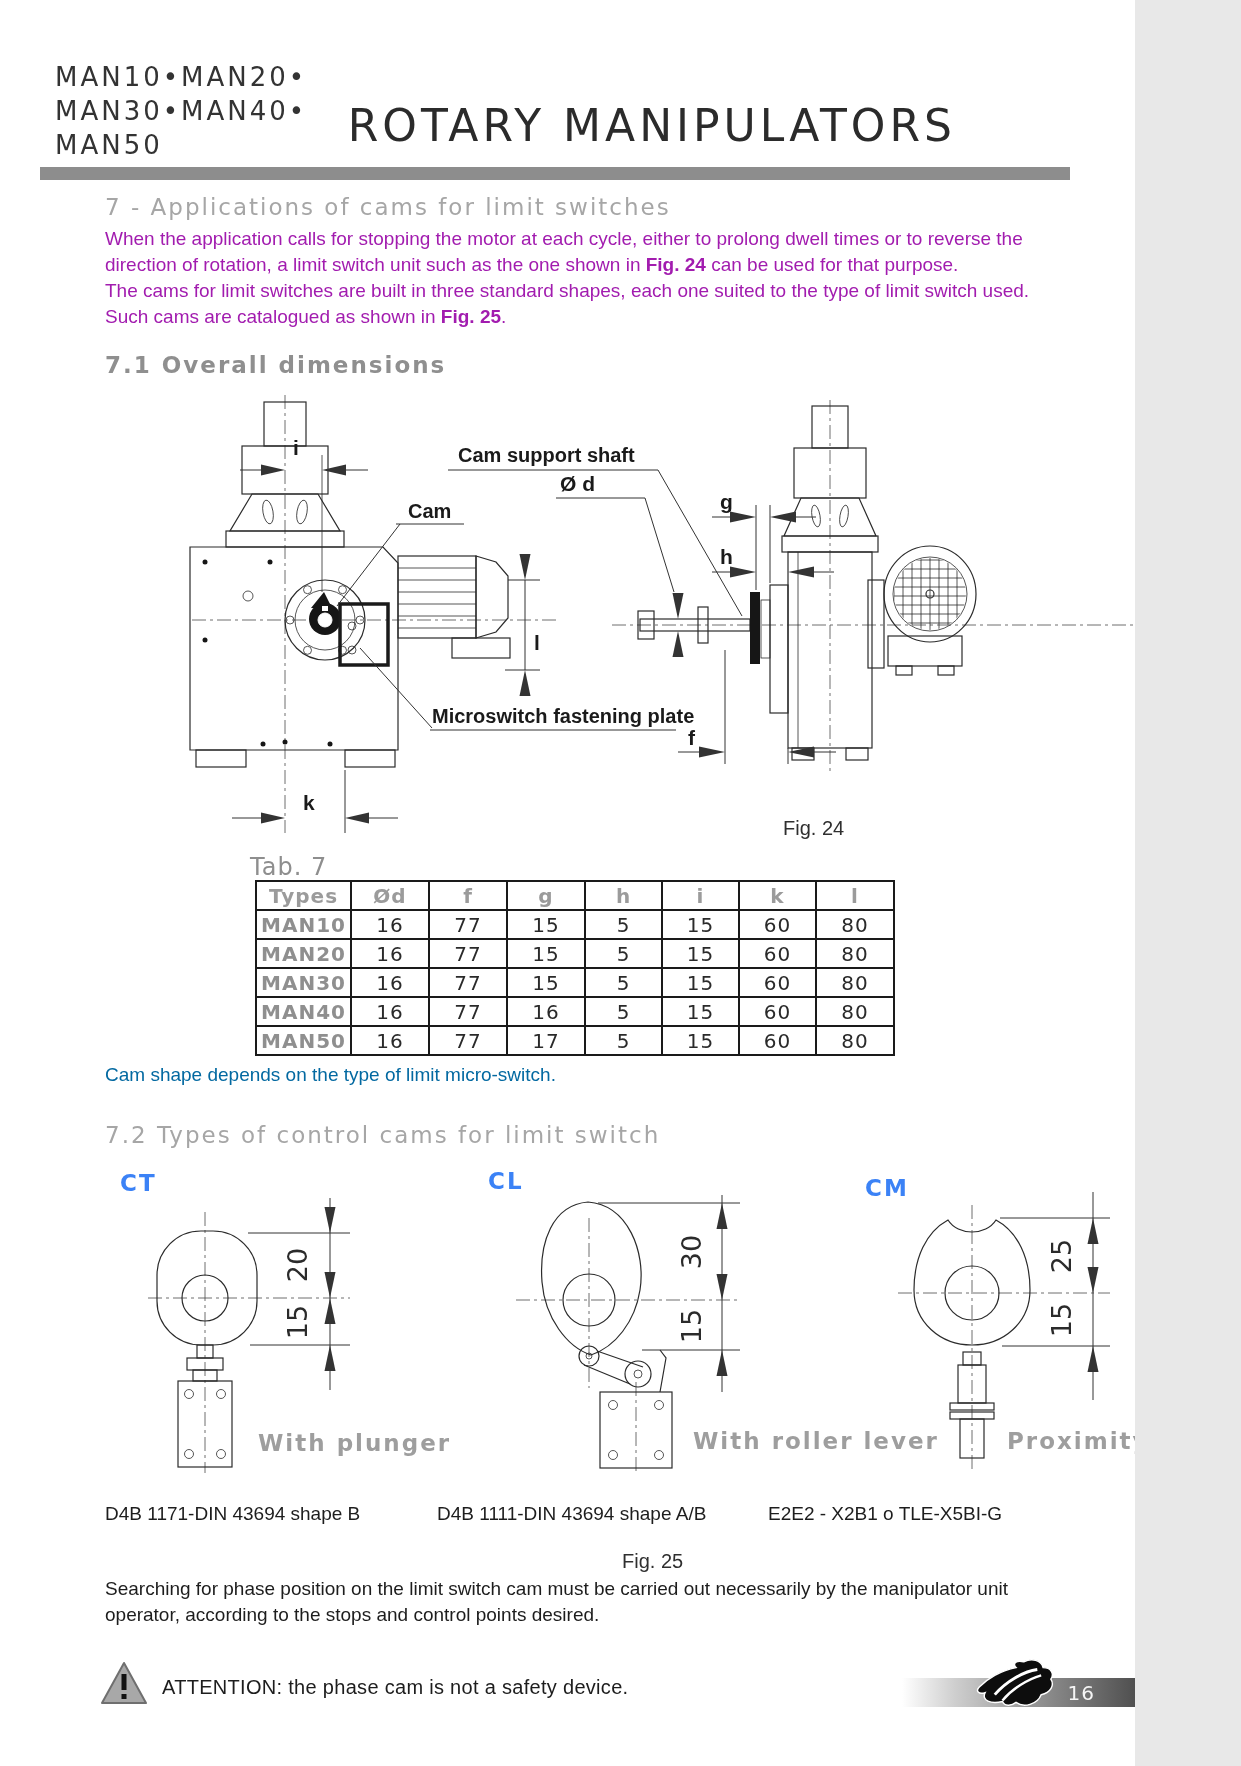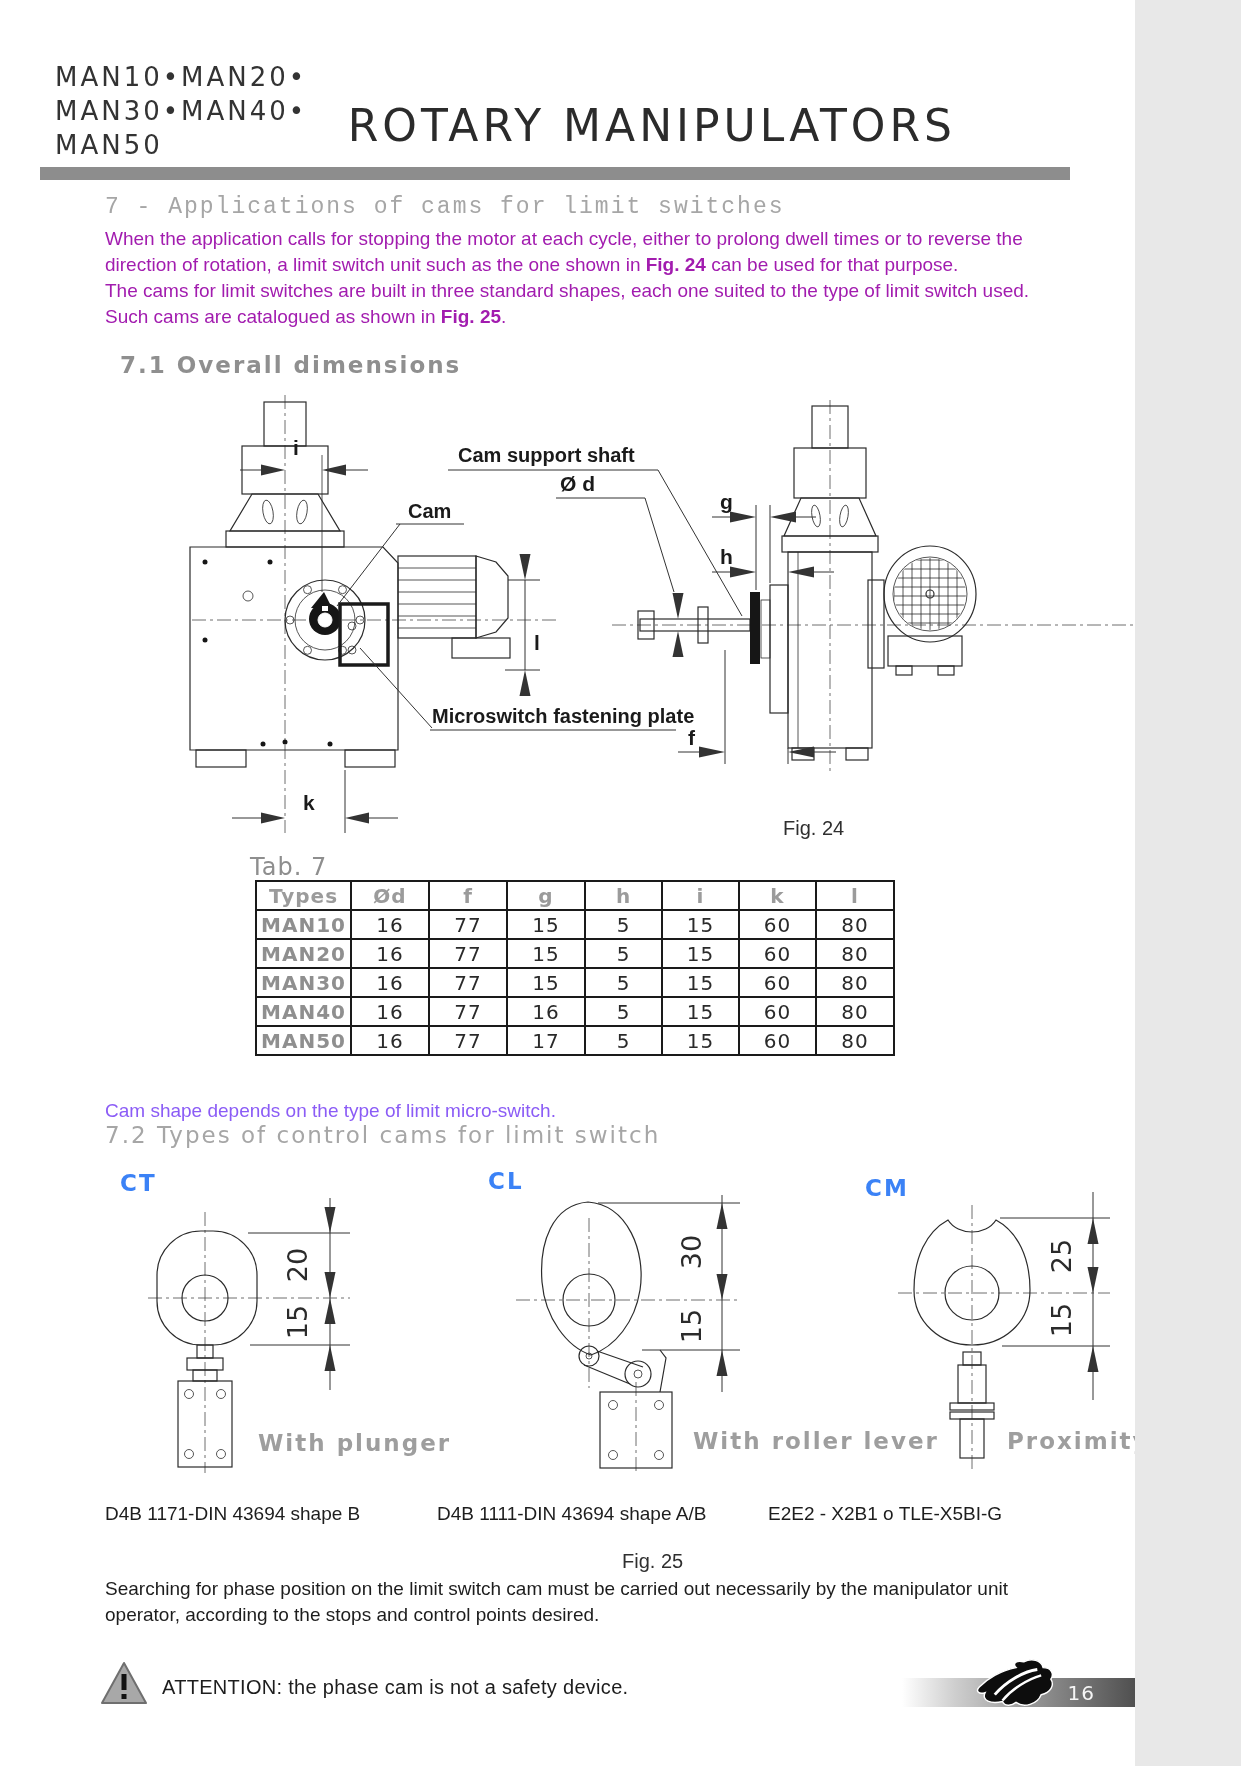--- a/index.html
+++ b/index.html
@@ -8,27 +8,27 @@
   .abs{position:absolute;}
   
   .man-series{left:55px;top:60px;font-family:"DejaVu Sans",sans-serif;font-size:26px;
               letter-spacing:3px;color:#333;line-height:34px;font-weight:500;}
   .main-title{top:100px;right:179px;font-family:"DejaVu Sans",sans-serif;font-size:44px;
               letter-spacing:4px;color:#2b2b2b;font-weight:500;white-space:nowrap;margin-left:11px;}
   .title-bar{left:40px;top:167px;width:1030px;height:13px;background:#8d8d8d;}
   
   .h-sec{font-family:"DejaVu Sans",sans-serif;color:#a6a6a6;font-size:23px;letter-spacing:2px;white-space:nowrap;}
   .h-sub{font-family:"DejaVu Sans",sans-serif;color:#8f8f8f;font-size:23px;letter-spacing:2px;font-weight:bold;white-space:nowrap;}
-  .h7{left:105px;top:194px;font-family:Liberation Mono, monospace;}
-  .h71{left:120px;top:352px;}
+  .h7{left:105px;top:194px;}
+  .h71{left:105px;top:352px;}
   .h72{left:105px;top:1122px;}
   
   .body-text{left:105px;top:226px;width:955px;font-size:19px;line-height:26px;color:#a21caf;}
   .body-text b{font-weight:bold;}
-  .note{left:105px;top:1064px;font-size:19px;color:#8b5cf6;margin-top:36px;}
+  .note{left:105px;top:1064px;font-size:19px;color:#0369a1;}
   .search-para{left:105px;top:1576px;width:950px;font-size:19px;line-height:26px;color:#1d1d1d;}
   
   .fig-cap{font-size:20px;color:#2f2f2f;}
   .tab-cap{font-family:"DejaVu Sans",sans-serif;font-size:24px;color:#8e8e8e;letter-spacing:1px;}
   
   .tab7{left:255px;top:880px;border-collapse:collapse;table-layout:fixed;}
   .tab7 th,.tab7 td{border:2px solid #1a1a1a;height:27px;text-align:center;padding:0;
                     font-family:"DejaVu Sans",sans-serif;font-size:20px;}
   .tab7 th{color:#9b9b9b;font-weight:bold;letter-spacing:1px;}
   .tab7 td.series{color:#8f8f8f;font-weight:bold;letter-spacing:1px;margin-top:19px;}

